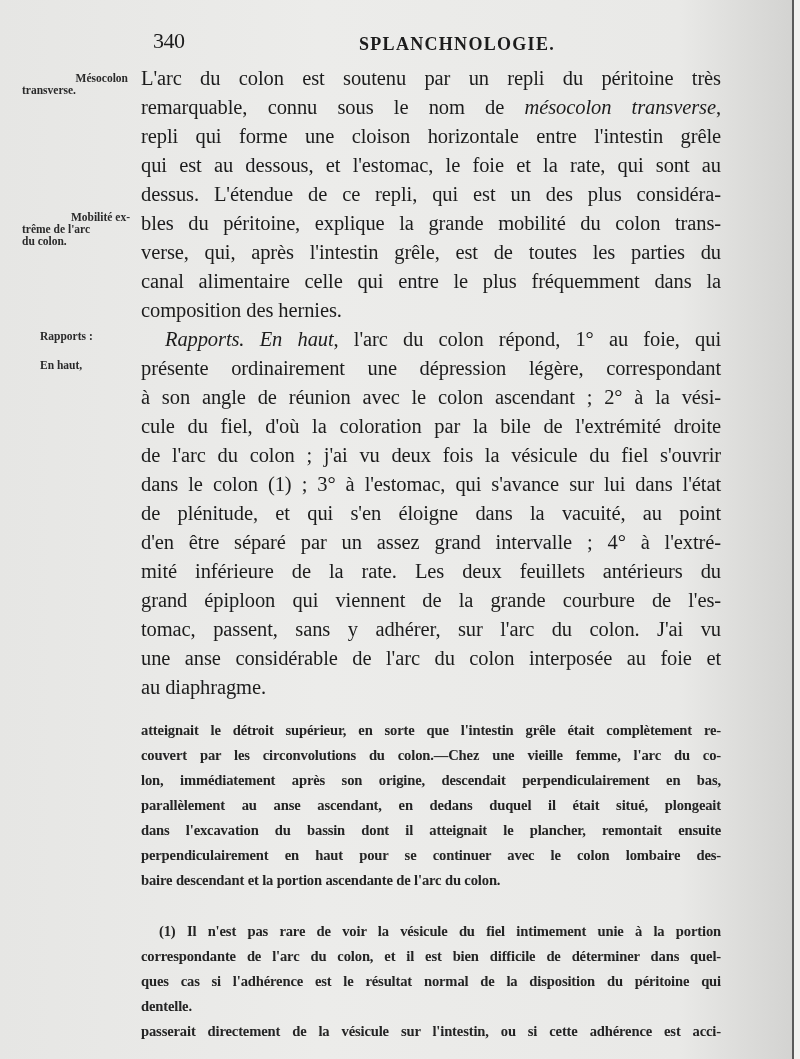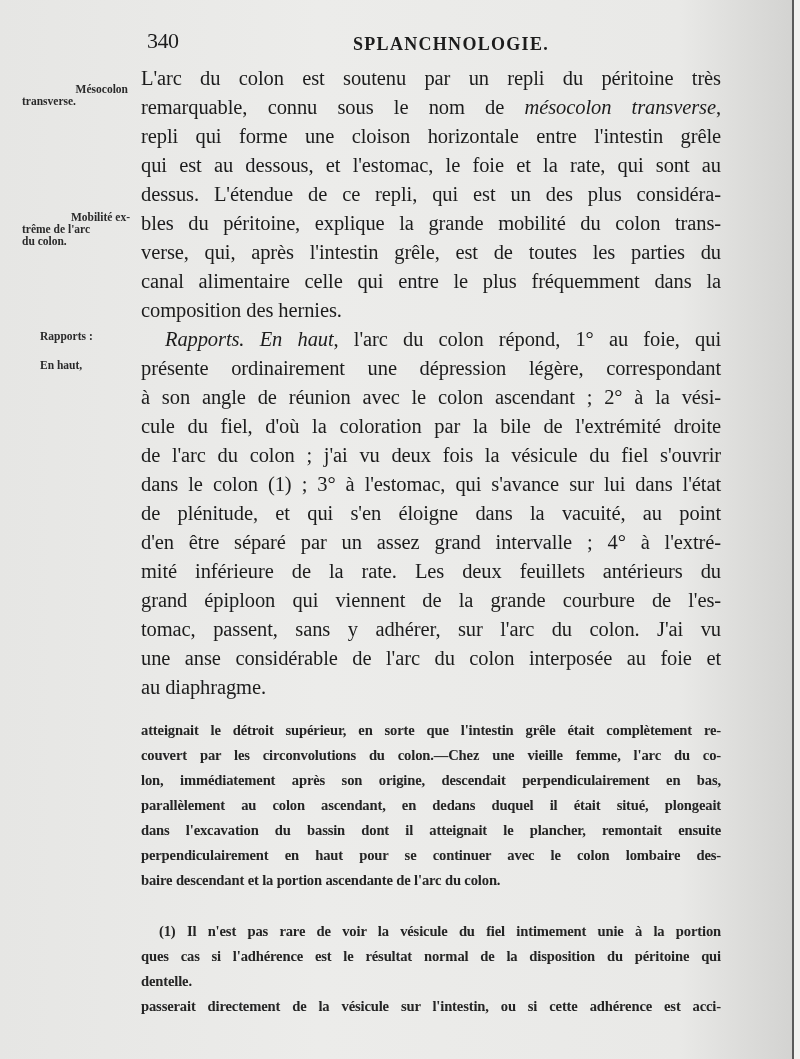--- a/index.html
+++ b/index.html
@@ -16,21 +16,21 @@
   }
   .binding {
     position: absolute; left: 792px; top: 0; width: 2px; height: 1059px;
     background: #5a5a5a;
   }
   .binding-shade {
     position: absolute; left: 794px; top: 0; width: 6px; height: 1059px;
     background: #f2f2f0;
   }
   .header {
-    position: absolute; top: 28px; left: 147px; width: 580px; height: 30px;
+    position: absolute; top: 28px; left: 153px; width: 580px; height: 30px;
   }
   .page-number {
     position: absolute; left: 0; top: 0;
     font-size: 22px; font-family: "Liberation Serif", serif;
     letter-spacing: -0.5px;
   }
   .running-title {
     position: absolute; left: 206px; top: 6px;
     font-size: 18px; font-weight: bold; letter-spacing: 1.3px;
   }
@@ -72,21 +72,21 @@
 
 <div class="page">
   <div class="binding-shade"></div>
   <div class="binding"></div>
 
   <div class="header">
     <span class="page-number">340</span>
     <span class="running-title">SPLANCHNOLOGIE.</span>
   </div>
 
-  <div class="margin-note" style="top:72px;margin-top:11px;">
+  <div class="margin-note" style="top:72px;">
     <span class="mline mn-r" style="padding-right:6px;">Mésocolon</span>
     <span class="mline">transverse.</span>
   </div>
   <div class="margin-note" style="top:211px;">
     <span class="mline mn-r" style="padding-right:4px;">Mobilité ex-</span>
     <span class="mline">trême de l'arc</span>
     <span class="mline">du colon.</span>
   </div>
   <div class="margin-note" style="top:330px; left:40px;">
     <span class="mline">Rapports :</span>
@@ -117,25 +117,26 @@
     <span class="line">grand épiploon qui viennent de la grande courbure de l'es-</span>
     <span class="line">tomac, passent, sans y adhérer, sur l'arc du colon. J'ai vu</span>
     <span class="line">une anse considérable de l'arc du colon interposée au foie et</span>
     <span class="line last">au diaphragme.</span>
   </div>
 
   <div class="foot-text">
     <span class="fline">atteignait le détroit supérieur, en sorte que l'intestin grêle était complètement re-</span>
     <span class="fline">couvert par les circonvolutions du colon.—Chez une vieille femme, l'arc du co-</span>
     <span class="fline">lon, immédiatement après son origine, descendait perpendiculairement en bas,</span>
-    <span class="fline">parallèlement au colon ascendant, en dedans duquel il était situé, plongeait</span>
+    <span class="fline">parallèlement au anse ascendant, en dedans duquel il était situé, plongeait</span>
     <span class="fline">dans l'excavation du bassin dont il atteignait le plancher, remontait ensuite</span>
     <span class="fline">perpendiculairement en haut pour se continuer avec le colon lombaire des-</span>
     <span class="fline last">baire descendant et la portion ascendante de l'arc du colon.</span>
   </div>
 
   <div class="footnote">
     <span class="fline indent">(1) Il n'est pas rare de voir la vésicule du fiel intimement unie à la portion</span>
+    <span class="fline">correspondante de l'arc du colon, et il est bien difficile de déterminer dans quel-</span>
     <span class="fline">ques cas si l'adhérence est le résultat normal de la disposition du péritoine qui</span>
     <span class="fline last">dentelle.</span>
     <span class="fline">passerait directement de la vésicule sur l'intestin, ou si cette adhérence est acci-</span>
   </div>
 </div>
 
 </body></html>

